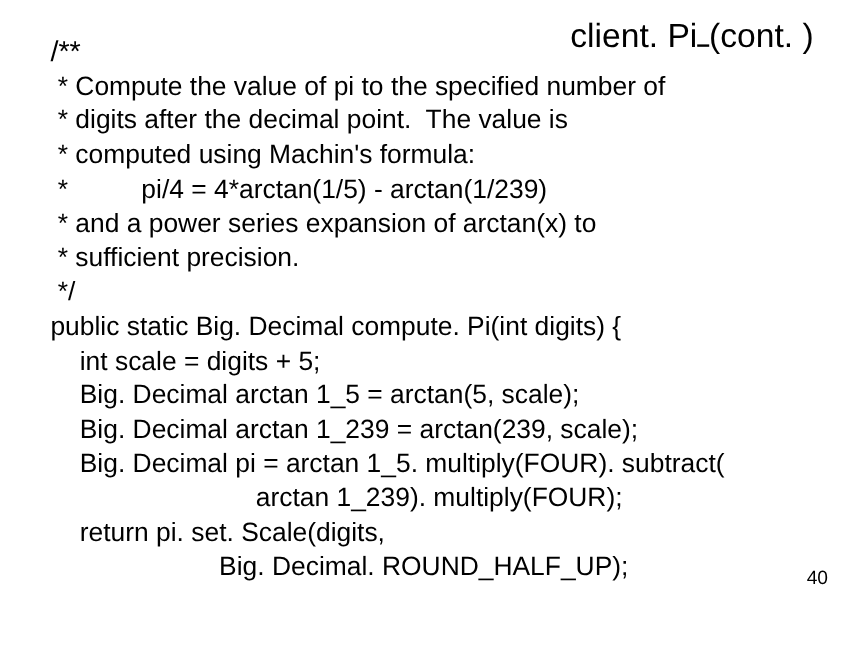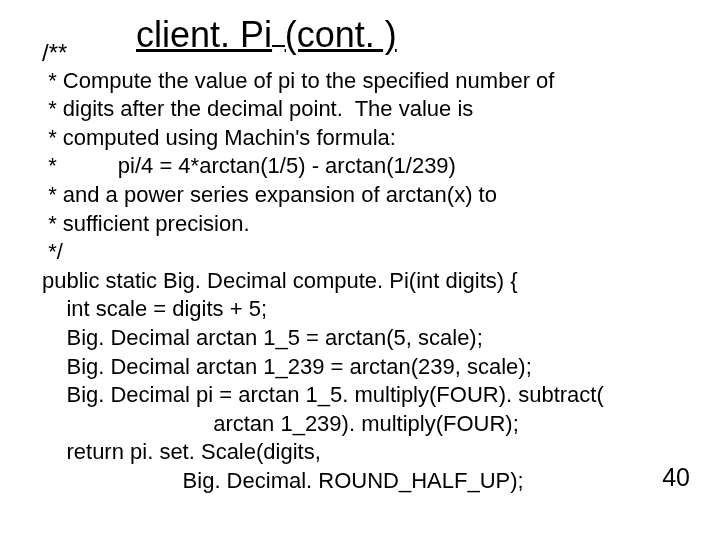--- a/index.html
+++ b/index.html
@@ -13,46 +13,45 @@
   overflow: hidden;
 }
 .slide {
   position: relative;
   width: 720px;
   height: 540px;
   box-sizing: border-box;
   padding: 8px 42px 0 42px;
 }
 .title {
-  text-align: left;
-  font-size: 36px;
+  text-align: right;
+  font-size: 28px;
   line-height: 1.1;
   padding-left: 94px;
   margin:7px 0 0px 0;
-  text-decoration:underline;
 }
 .title .underline {
   display: inline-block;
   border-bottom: 2px solid #000;
   width: 0.35em;
 }
 .opener {
   font-size: 24px;
   margin-top: -16px;
 }
 .body {
   font-size: 22px;
   line-height: 1.3;
   white-space: pre-wrap;
 }
 .pagenum {
   position: absolute;
   bottom: 48px;
   right: 30px;
-  font-size: 25px;
+  font-size: 16px;
 }
 </style>
 </head>
 <body>
 
 <div class="slide">
   <div class="title">
     <span>client. Pi</span><span class="underline"></span><span>(cont. )</span>
   </div>
   <div class="opener">/**</div>

